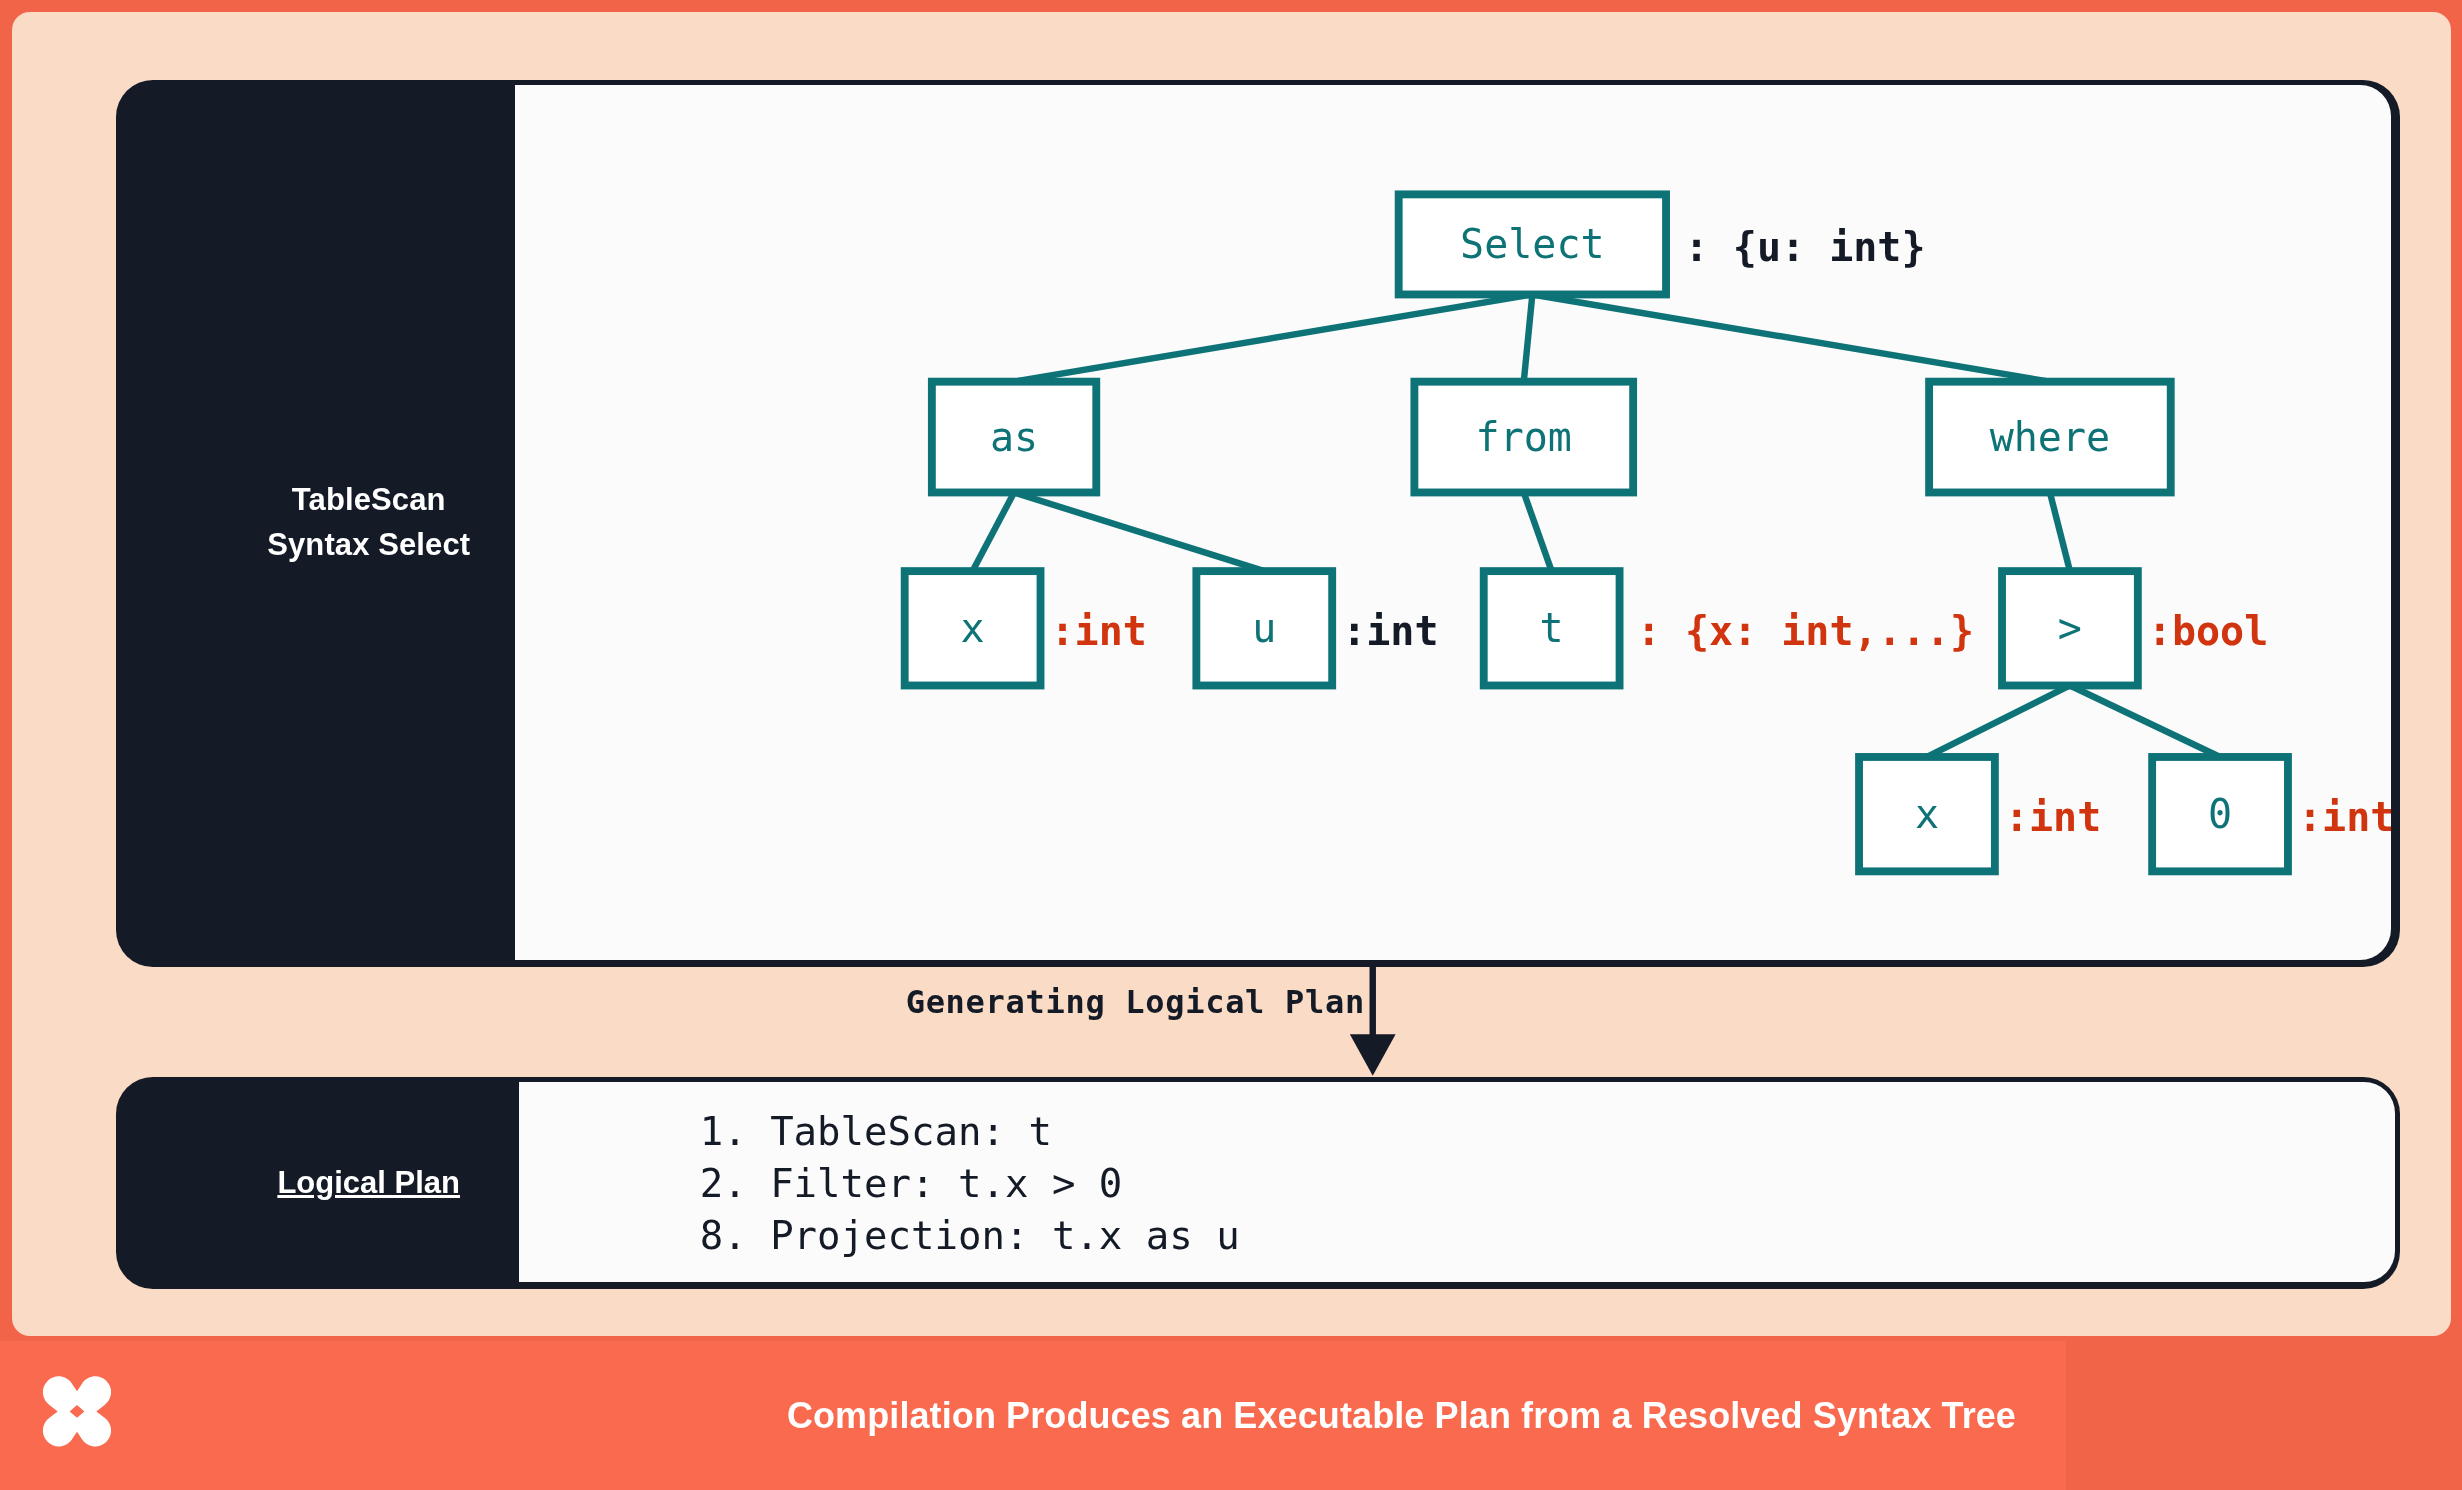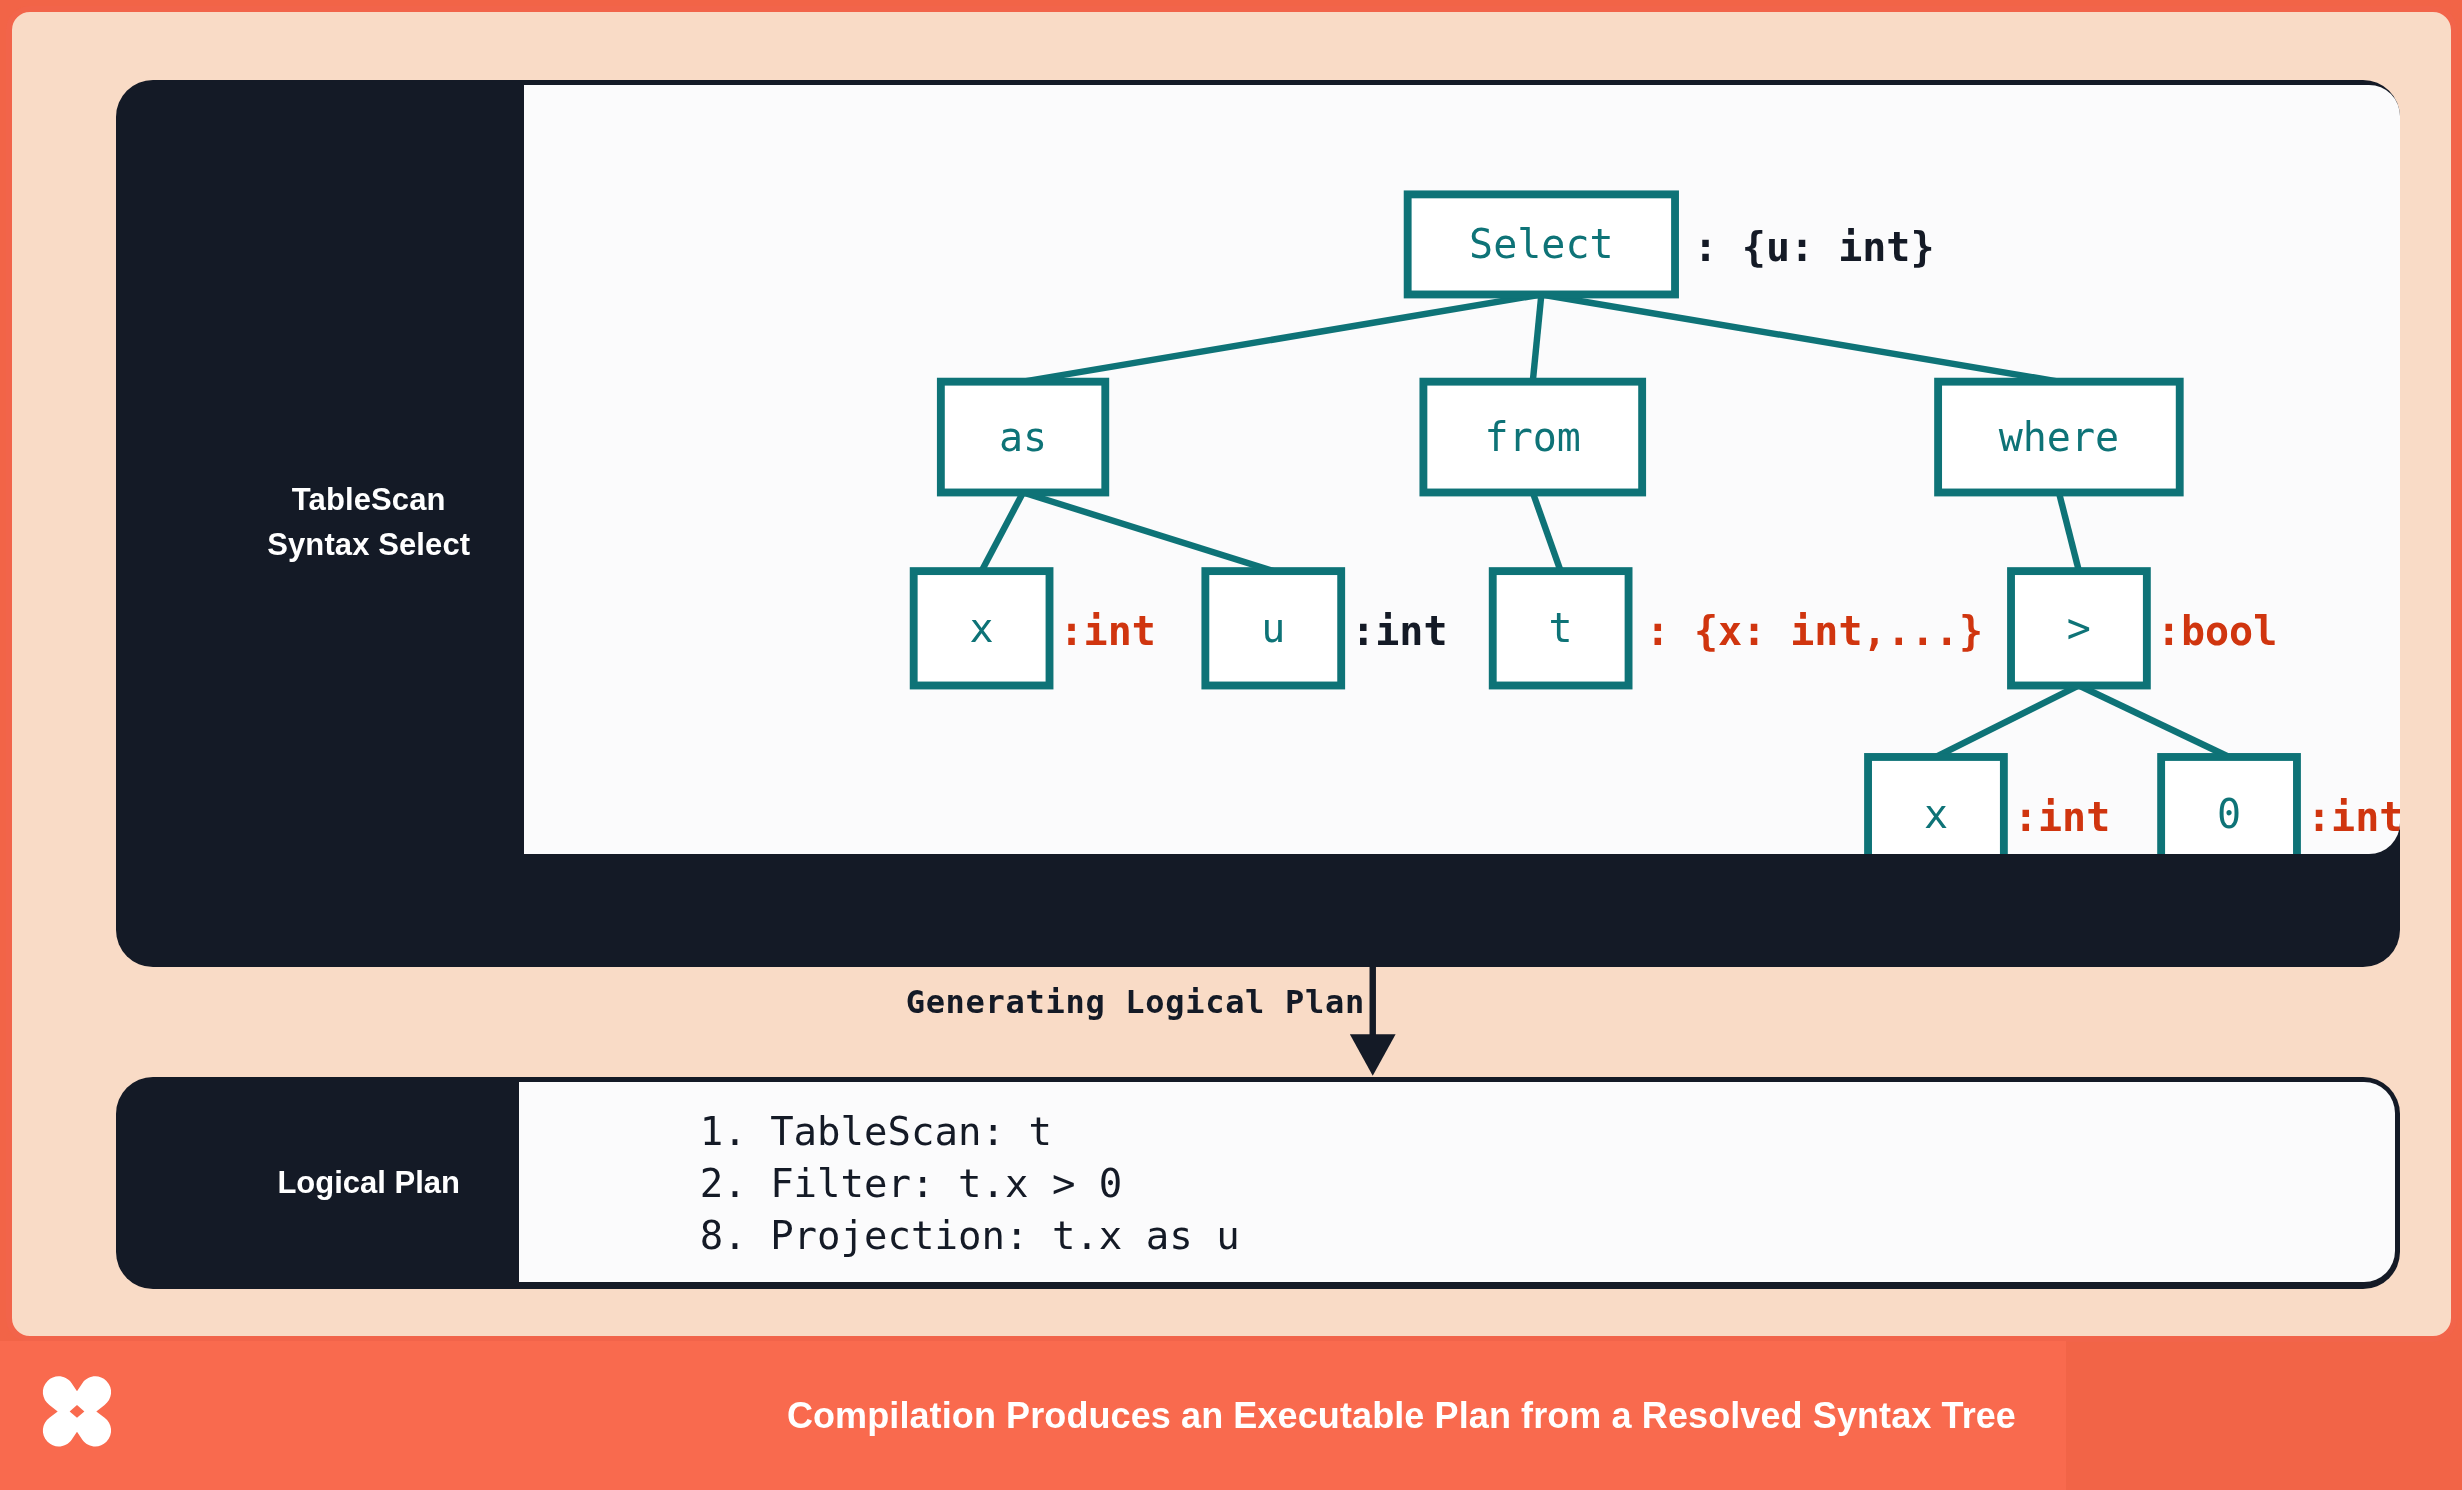--- a/index.html
+++ b/index.html
@@ -56,24 +56,24 @@
     flex-direction: column;
     color: #ffffff;
     font-size: 31px;
     font-weight: 700;
     line-height: 1.45;
     text-align: center;
     letter-spacing: 0.1px;
   }
   .panel1 .content {
     position: absolute;
-    left: 408px;
+    left: 399px;
     top: 5.7px;
     width: 1876px;
-    height: 769px;
+    height: 875px;
     background: #FBFBFC;
     border-top-right-radius: 31px;
     border-bottom-right-radius: 31px;
     overflow: hidden;
   }
 
   
   .transition {
     position: absolute;
     left: 104px;
@@ -108,20 +108,21 @@
     left: 0; top: 0;
     width: 506px;
     height: 100%;
     display: flex;
     align-items: center;
     justify-content: center;
     color: #ffffff;
     font-size: 31px;
     font-weight: 700;
     text-align: center;
+    text-decoration: underline;
   }
   .panel2 .content {
     position: absolute;
     left: 403px;
     top: 5.7px;
     width: 1876px;
     height: 200px;
     background: #FBFBFC;
     border-top-right-radius: 31px;
     border-bottom-right-radius: 31px;

